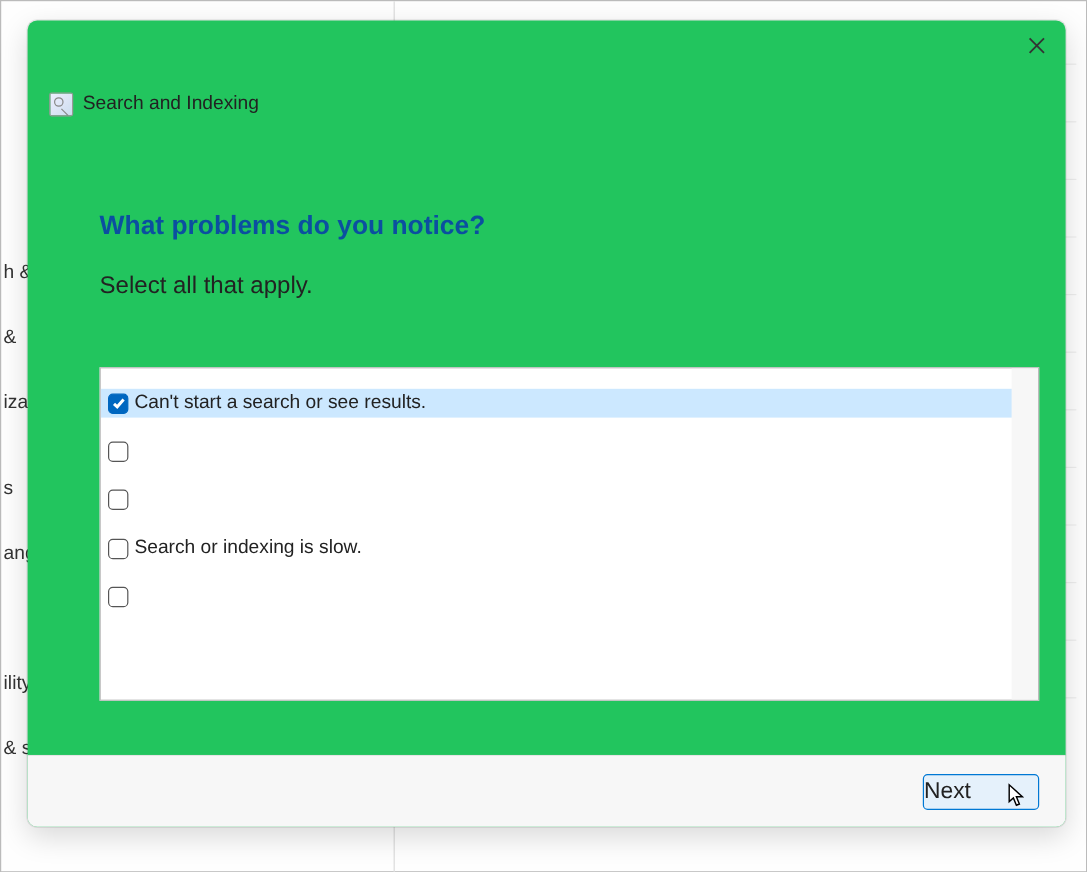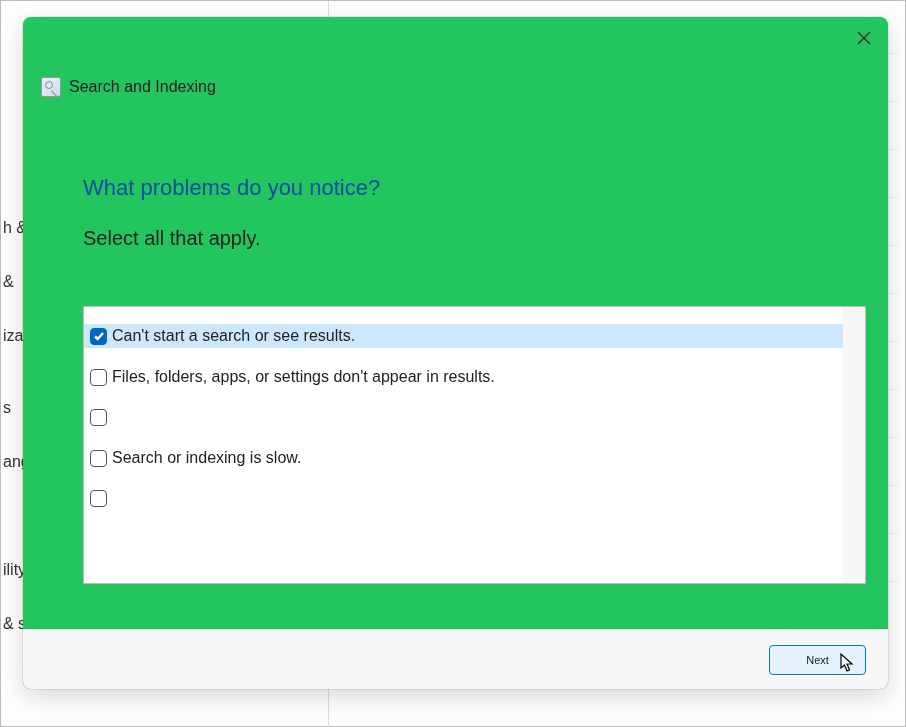--- a/index.html
+++ b/index.html
@@ -126,21 +126,21 @@
       color: #222;
     }
     .dialog-body {
       flex: 1;
       padding: 100px 22px 0 60px;
       position: relative;
     }
     .heading {
       font-size: 22px;
       color: #0b4fa0;
-      font-weight: 400;
+      font-weight: 700;
       margin-bottom: 26px;
     }
     .subtext {
       font-size: 20px;
       color: #222;
       margin-bottom: 56px;
     }
     .problem-list {
       border: 1px solid #bbb;
       height: 278px;
@@ -203,26 +203,26 @@
       padding-right: 22px;
       gap: 14px;
       border-radius: 0 0 8px 8px;
     }
     .btn {
       min-width: 97px;
       height: 30px;
       border: 1px solid #aaa;
       background: #fdfdfd;
       border-radius: 4px;
-      font-size: 11px;
+      font-size: 19px;
       color: #222;
       cursor: pointer;
       display: flex;
       align-items: center;
-      justify-content: center;
+      justify-content: flex-start;
       position: relative;
     }
     .btn.primary {
       border: 1.5px solid #0078d4;
       background: #e5f1fb;
     }
     .cursor-icon {
       position: absolute;
       right: 8px;
       top: 6px;
@@ -302,21 +302,20 @@
         <div class="problem-row selected">
           <div class="checkbox checked">
             <svg viewBox="0 0 12 12">
                 <polyline points="2,6.5 4.7,9 10,3"></polyline>
               </svg>
           </div>
           <span>Can't start a search or see results.</span>
         </div>
         <div class="problem-row">
           <div class="checkbox"></div>
-          <span>Files, folders, apps, or settings don't appear in results.</span>
         </div>
         <div class="problem-row">
           <div class="checkbox"></div>
         </div>
         <div class="problem-row">
           <div class="checkbox"></div>
           <span>Search or indexing is slow.</span>
         </div>
         <div class="problem-row">
           <div class="checkbox"></div>

